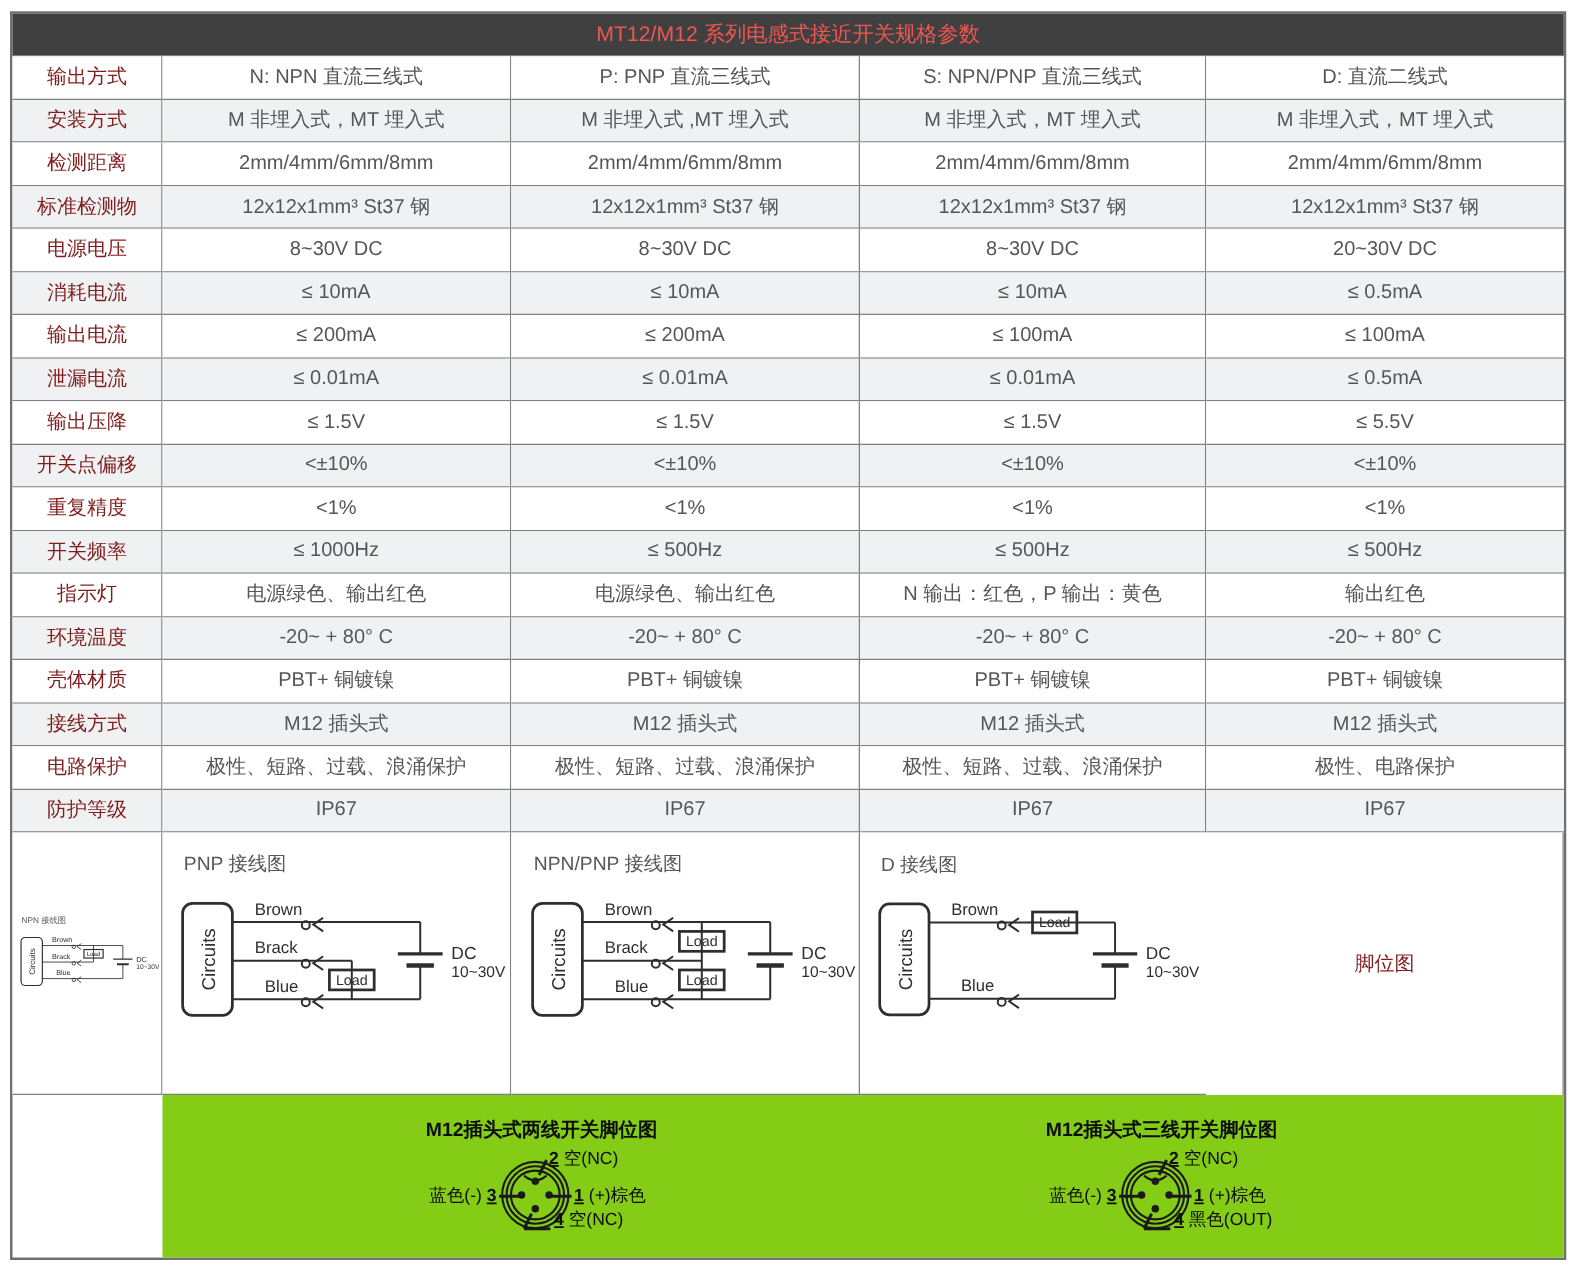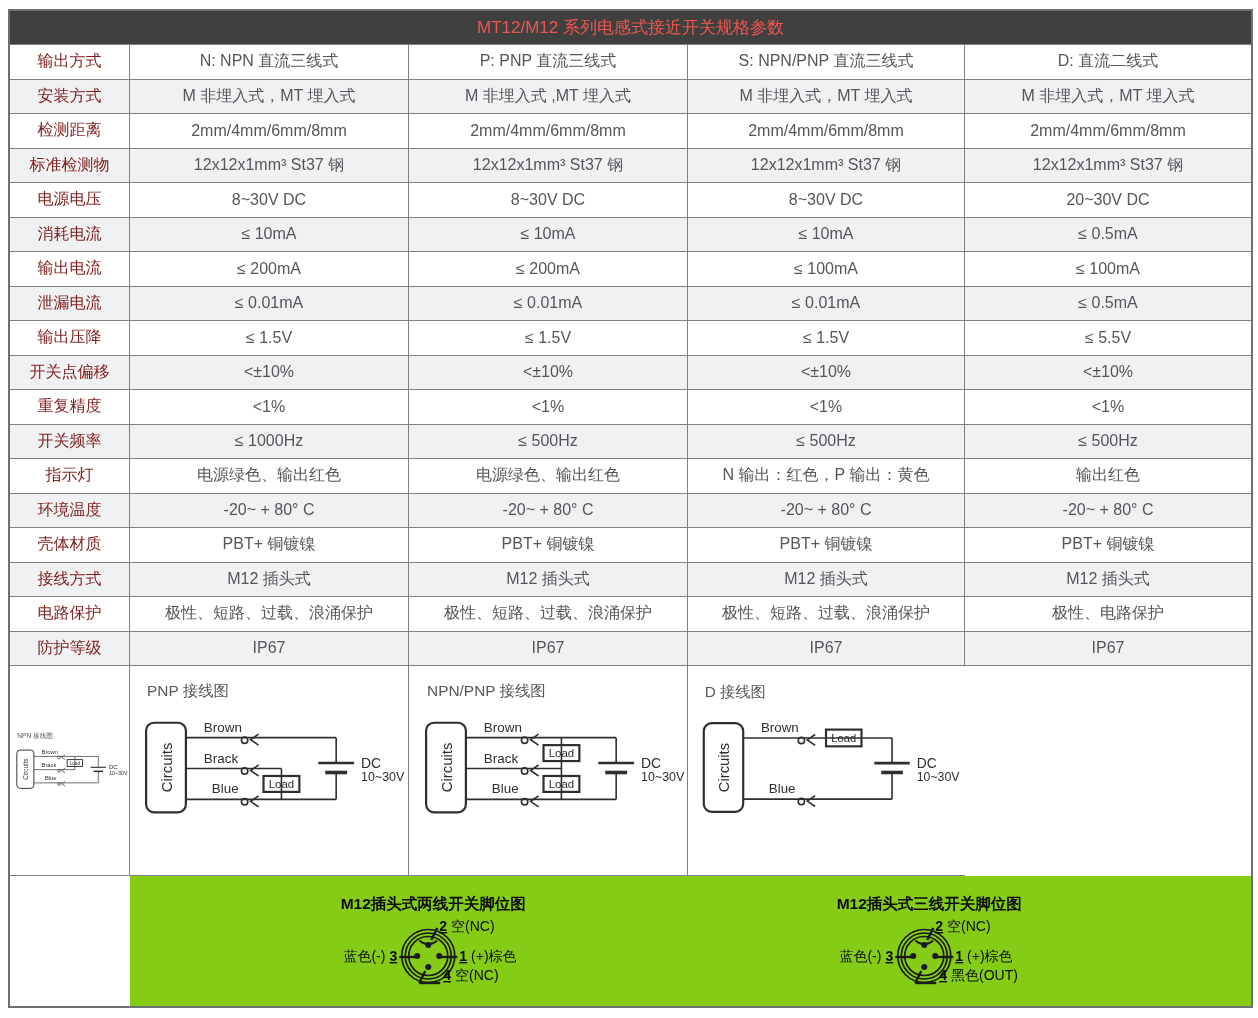--- a/index.html
+++ b/index.html
@@ -314,20 +314,21 @@
         <line x1="207" y1="72" x2="207" y2="97.5" class="dln"></line>
         <line x1="189" y1="97.5" x2="225" y2="97.5" class="plate1"></line>
         <line x1="196" y1="107" x2="218" y2="107" class="plate2"></line>
         <line x1="207" y1="107" x2="207" y2="134" class="dln"></line>
       </g>
       <text x="232" y="102" class="wdc">DC</text>
       <text x="232" y="116" class="wdcr">10~30V</text>
     </svg>
   </div>
 
+  <div class="cell row-label pin-row-label">脚位图</div>
   <div class="cell pin-merged">
 
     <div class="pin-half">
       <svg viewBox="0 0 560 130">
         <text x="303" y="33" class="ptitle">M12插头式两线开关脚位图</text>
         <g transform="translate(298,80)">
           <circle r="26.5" class="pln"></circle>
           <circle r="23" class="pln"></circle>
           <circle r="19.5" class="pln"></circle>
           <path d="M-9,-15.5 Q0,-8 9,-15.5" class="pln"></path>

